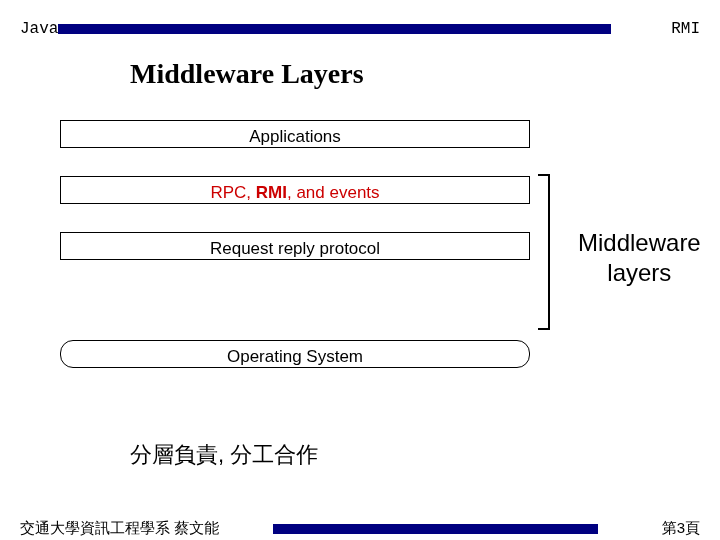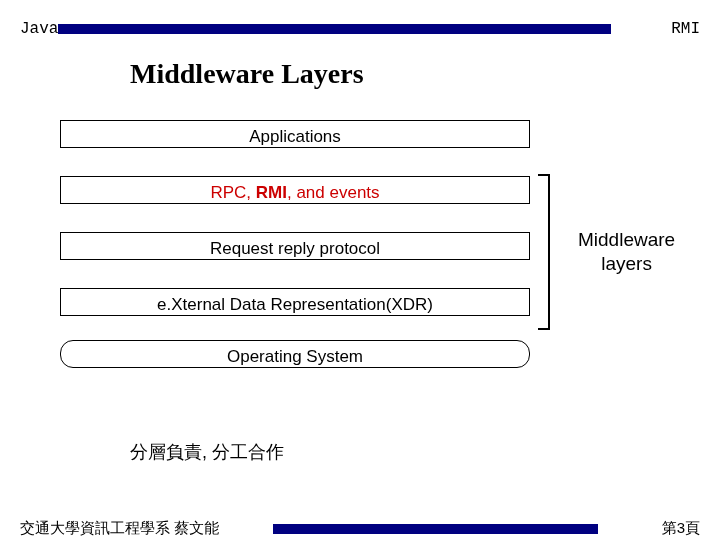--- a/index.html
+++ b/index.html
@@ -65,26 +65,26 @@
     height: 156px;
     width: 12px;
     border-top: 2px solid #000;
     border-right: 2px solid #000;
     border-bottom: 2px solid #000;
   }
   .bracket-label {
     position: absolute;
     left: 528px;
     top: 108px;
-    font-size: 19px;
+    font-size: 24px;
     text-align: center;
     line-height: 1.25;
   }
   .cjk-caption {
-    font-size: 18px;
+    font-size: 22px;
     margin-left: 130px;
     margin-top: 40px;
     font-family: "Microsoft JhengHei", "PingFang TC", sans-serif;
   }
   .footer {
     position: absolute;
     bottom: 2px;
     left: 0;
     right: 0;
     display: flex;
@@ -124,23 +124,20 @@
     <span>Applications</span>
   </div>
   <div class="layer-box layer-req">
     <span>Request reply protocol</span>
   </div>
   <div class="layer-box layer-rpc">
     <span>
       <span>RPC, </span><b>RMI</b><span>, and events</span>
     </span>
   </div>
-  <div class="layer-box layer-xdr">
-    <span>e.Xternal Data Representation(XDR)</span>
-  </div>
   <div class="layer-box layer-os">
     <span>Operating System</span>
   </div>
   <div class="bracket"></div>
   <div class="bracket-label">
     <span>Middleware</span><br>
     <span>layers</span>
   </div>
 </div>
 

